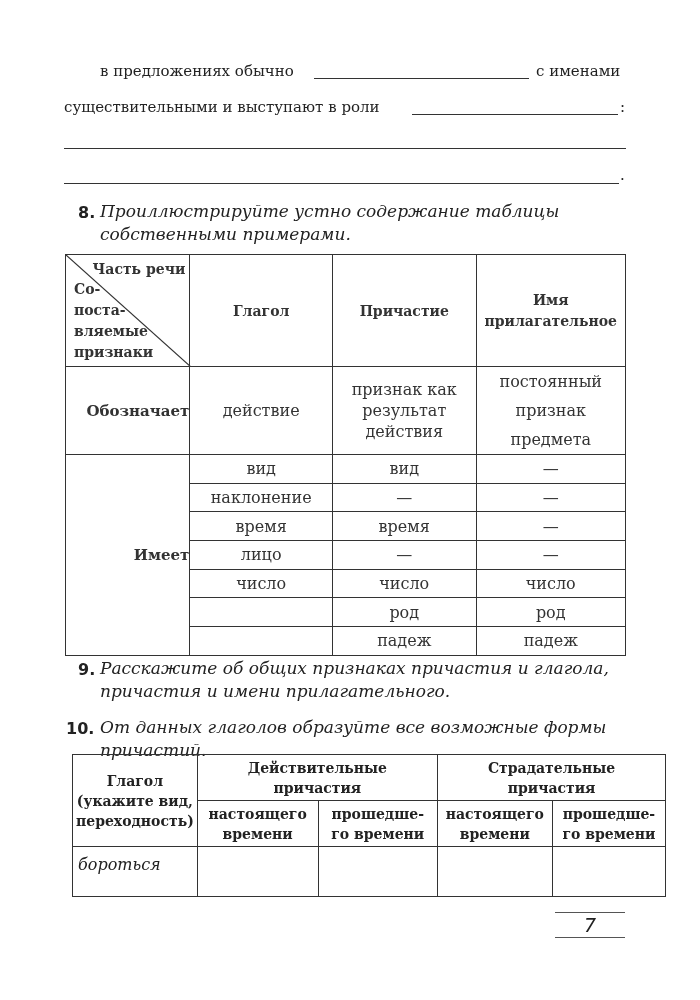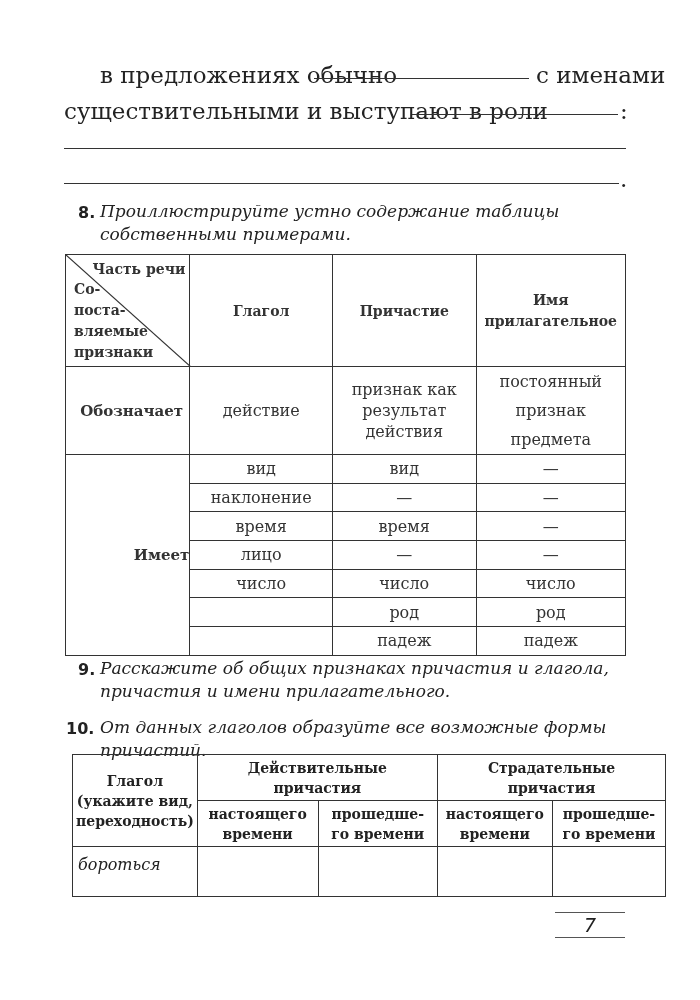--- a/index.html
+++ b/index.html
@@ -1,21 +1,21 @@
 <!DOCTYPE html>
 <html><head>
 <meta charset="utf-8">
 <style>
   html, body { margin: 0; padding: 0; }
   body {
     width: 700px; height: 1000px; background: #ffffff; position: relative;
     font-family: "DejaVu Serif", "Liberation Serif", serif; color: #222;
     overflow: hidden;
   }
-  .line-text { position: absolute; font-size: 23px; white-space: nowrap; }
+  .line-text { position: absolute; font-size: 15px; white-space: nowrap; }
   .blank { position: absolute; border-bottom: 1.3px solid #333; height: 0; }
   .task { position: absolute; left: 64px; width: 570px; font-size: 17px; }
   .task .num { position: absolute; font-family: "DejaVu Sans", sans-serif; font-weight: bold; font-size: 16px; }
   .task .txt { font-family: "DejaVu Serif", serif; font-style: italic; line-height: 23px; display: block; }
   table { border-collapse: collapse; position: absolute; }
   td, th { border: 1.3px solid #333; padding: 0; text-align: center; vertical-align: middle; font-weight: normal; }
   .t1 { left: 65px; top: 254px; width: 561px; font-size: 16px; }
   .t1 td { color: #333; }
   .bold { font-weight: bold; }
   .t2 { left: 72px; top: 754px; width: 560px; font-size: 14px; }
@@ -60,21 +60,21 @@
       <div class="bold" style="position:absolute; left:8px; top:24px; font-size:14px; white-space:pre-line; line-height:21px;">Со-
 поста-
 вляемые
 признаки</div>
     </td>
     <td class="bold" style="font-size:14px;">Глагол</td>
     <td class="bold" style="font-size:14px;">Причастие</td>
     <td class="bold" style="font-size:14px; padding:0 8px; line-height:21px;">Имя прилагательное</td>
   </tr>
   <tr style="height:74px;">
-    <td class="bold" style="text-align:center; padding-left:8px; font-size:15px;">Обозначает</td>
+    <td class="bold" style="text-align:right; padding-left:8px; font-size:15px;">Обозначает</td>
     <td>действие</td>
     <td style="padding:12px 16px; line-height:21px;">признак как результат действия</td>
     <td style="padding:0 20px; line-height:29px;">постоянный признак предмета</td>
   </tr>
   <tr style="height:28.7px;">
     <td rowspan="7" class="bold" style="text-align:right; padding-left:8px; font-size:15px;">Имеет</td>
     <td>вид</td>
     <td>вид</td>
     <td>—</td>
   </tr>

